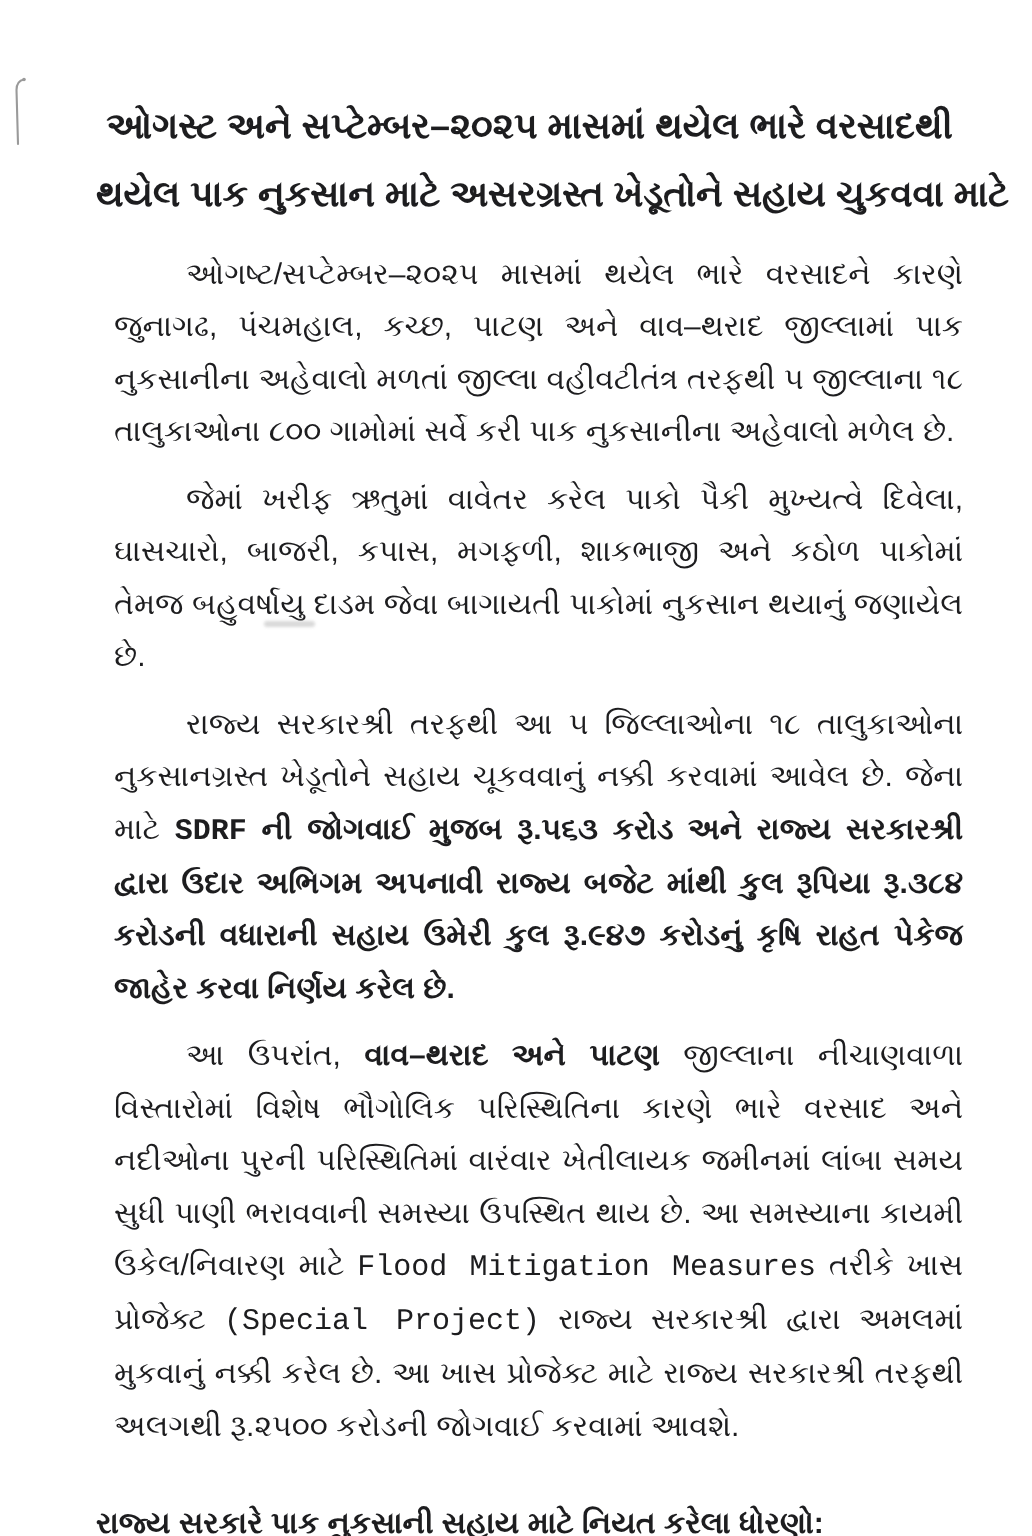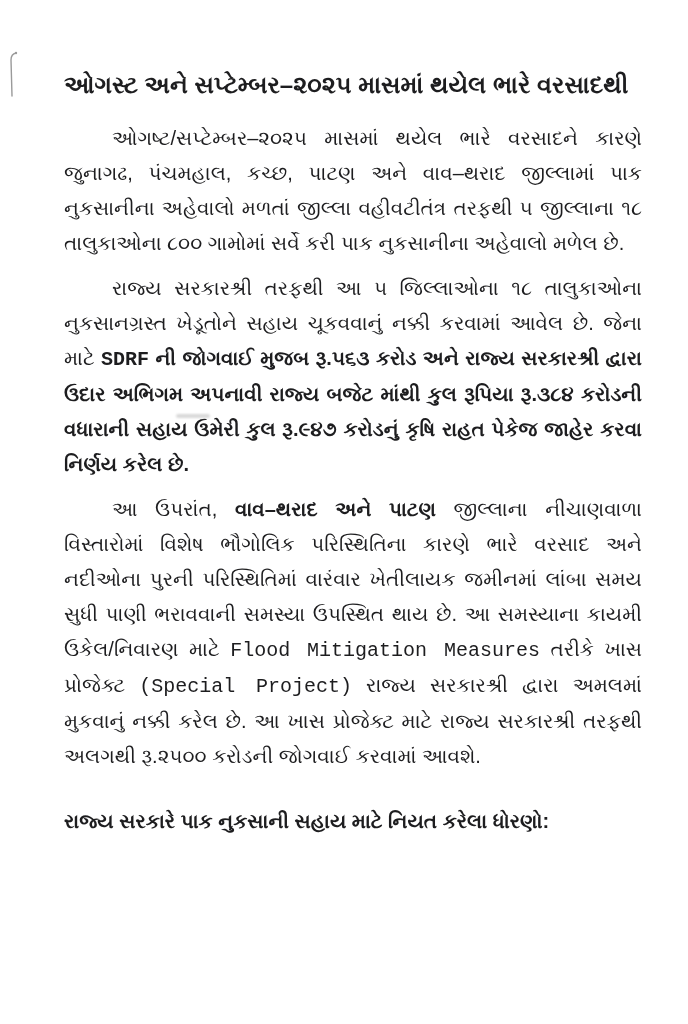--- a/index.html
+++ b/index.html
@@ -14,33 +14,34 @@
     margin: 0 auto;
     background: #ffffff;
     color: #1d1d1f;
     font-family: "Liberation Sans", "DejaVu Sans", sans-serif;
     overflow: hidden;
   }
   .content {
     padding: 62px 46px 0 64px;
   }
   .doc-title {
+    text-align: center;
     font-weight: 700;
     font-size: 24px;
     line-height: 45px;
     margin: 0 0 14px 0;
   }
   .doc-title .title-line {
     white-space: nowrap;
   }
   .para {
     font-size: 20px;
     line-height: 35px;
     text-align: justify;
-    margin: 0 0 10px 0;
+    margin: 0 0 10px 12px;
     text-indent: 48px;
   }
   .bold {
     font-weight: 700;
   }
   .serif {
     font-family: Liberation Mono, monospace;
   }
   .norms-heading {
     font-weight: 700;
@@ -79,24 +80,26 @@
   <svg class="pen-mark" viewBox="0 0 16 52" aria-hidden="true">
     <path d="M10 3 Q 5 4 5 10 L 6 46" fill="none" stroke="#9a9a9a" stroke-width="1.4" stroke-linecap="round"></path>
     <circle cx="10" cy="3" r="1.2" fill="#9a9a9a"></circle>
   </svg>
   <div class="smudge"></div>
 
   <div class="content">
 
     <header class="doc-title">
       <div class="title-line">ઓગસ્ટ અને સપ્ટેમ્બર–૨૦૨૫ માસમાં થયેલ ભારે વરસાદથી</div>
+      <div class="title-line">થયેલ પાક નુકસાન માટે અસરગ્રસ્ત ખેડૂતોને સહાય ચુકવવા માટે</div>
     </header>
 
     <section id="body-paragraphs">
         <p class="para"><span>ઓગષ્ટ/સપ્ટેમ્બર–૨૦૨૫ માસમાં થયેલ ભારે વરસાદને કારણે જુનાગઢ, પંચમહાલ, કચ્છ, પાટણ અને વાવ–થરાદ જીલ્લામાં પાક નુકસાનીના અહેવાલો મળતાં જીલ્લા વહીવટીતંત્ર તરફથી ૫ જીલ્લાના ૧૮ તાલુકાઓના ૮૦૦ ગામોમાં સર્વે કરી પાક નુકસાનીના અહેવાલો મળેલ છે.</span></p>
+        <p class="para"><span>જેમાં ખરીફ ઋતુમાં વાવેતર કરેલ પાકો પૈકી મુખ્યત્વે દિવેલા, ઘાસચારો, બાજરી, કપાસ, મગફળી, શાકભાજી અને કઠોળ પાકોમાં તેમજ બહુવર્ષાયુ દાડમ જેવા બાગાયતી પાકોમાં નુકસાન થયાનું જણાયેલ છે.</span></p>
         <p class="para"><span>રાજ્ય સરકારશ્રી તરફથી આ ૫ જિલ્લાઓના ૧૮ તાલુકાઓના નુકસાનગ્રસ્ત ખેડૂતોને સહાય ચૂકવવાનું નક્કી કરવામાં આવેલ છે. જેના માટે </span><span class="bold serif">SDRF</span><span class="bold"> ની જોગવાઈ મુજબ રૂ.૫૬૩ કરોડ અને રાજ્ય સરકારશ્રી દ્વારા ઉદાર અભિગમ અપનાવી રાજ્ય બજેટ માંથી કુલ રૂપિયા રૂ.૩૮૪ કરોડની વધારાની સહાય ઉમેરી કુલ રૂ.૯૪૭ કરોડનું કૃષિ રાહત પેકેજ જાહેર કરવા નિર્ણય કરેલ છે.</span></p>
         <p class="para"><span>આ ઉપરાંત, </span><span class="bold">વાવ–થરાદ અને પાટણ</span><span> જીલ્લાના નીચાણવાળા વિસ્તારોમાં વિશેષ ભૌગોલિક પરિસ્થિતિના કારણે ભારે વરસાદ અને નદીઓના પુરની પરિસ્થિતિમાં વારંવાર ખેતીલાયક જમીનમાં લાંબા સમય સુધી પાણી ભરાવવાની સમસ્યા ઉપસ્થિત થાય છે. આ સમસ્યાના  કાયમી ઉકેલ/નિવારણ માટે </span><span class="serif">Flood Mitigation Measures</span><span> તરીકે ખાસ પ્રોજેક્ટ </span><span class="serif">(Special Project)</span><span> રાજ્ય સરકારશ્રી દ્વારા અમલમાં મુકવાનું નક્કી કરેલ છે. આ ખાસ પ્રોજેક્ટ માટે રાજ્ય સરકારશ્રી તરફથી અલગથી રૂ.૨૫૦૦ કરોડની જોગવાઈ કરવામાં આવશે.</span></p>
       </section>
 
     <h2 class="norms-heading">રાજ્ય સરકારે પાક નુકસાની સહાય માટે નિયત કરેલા ધોરણો:</h2>
 
   </div>
 </div>
 
 </body></html>

